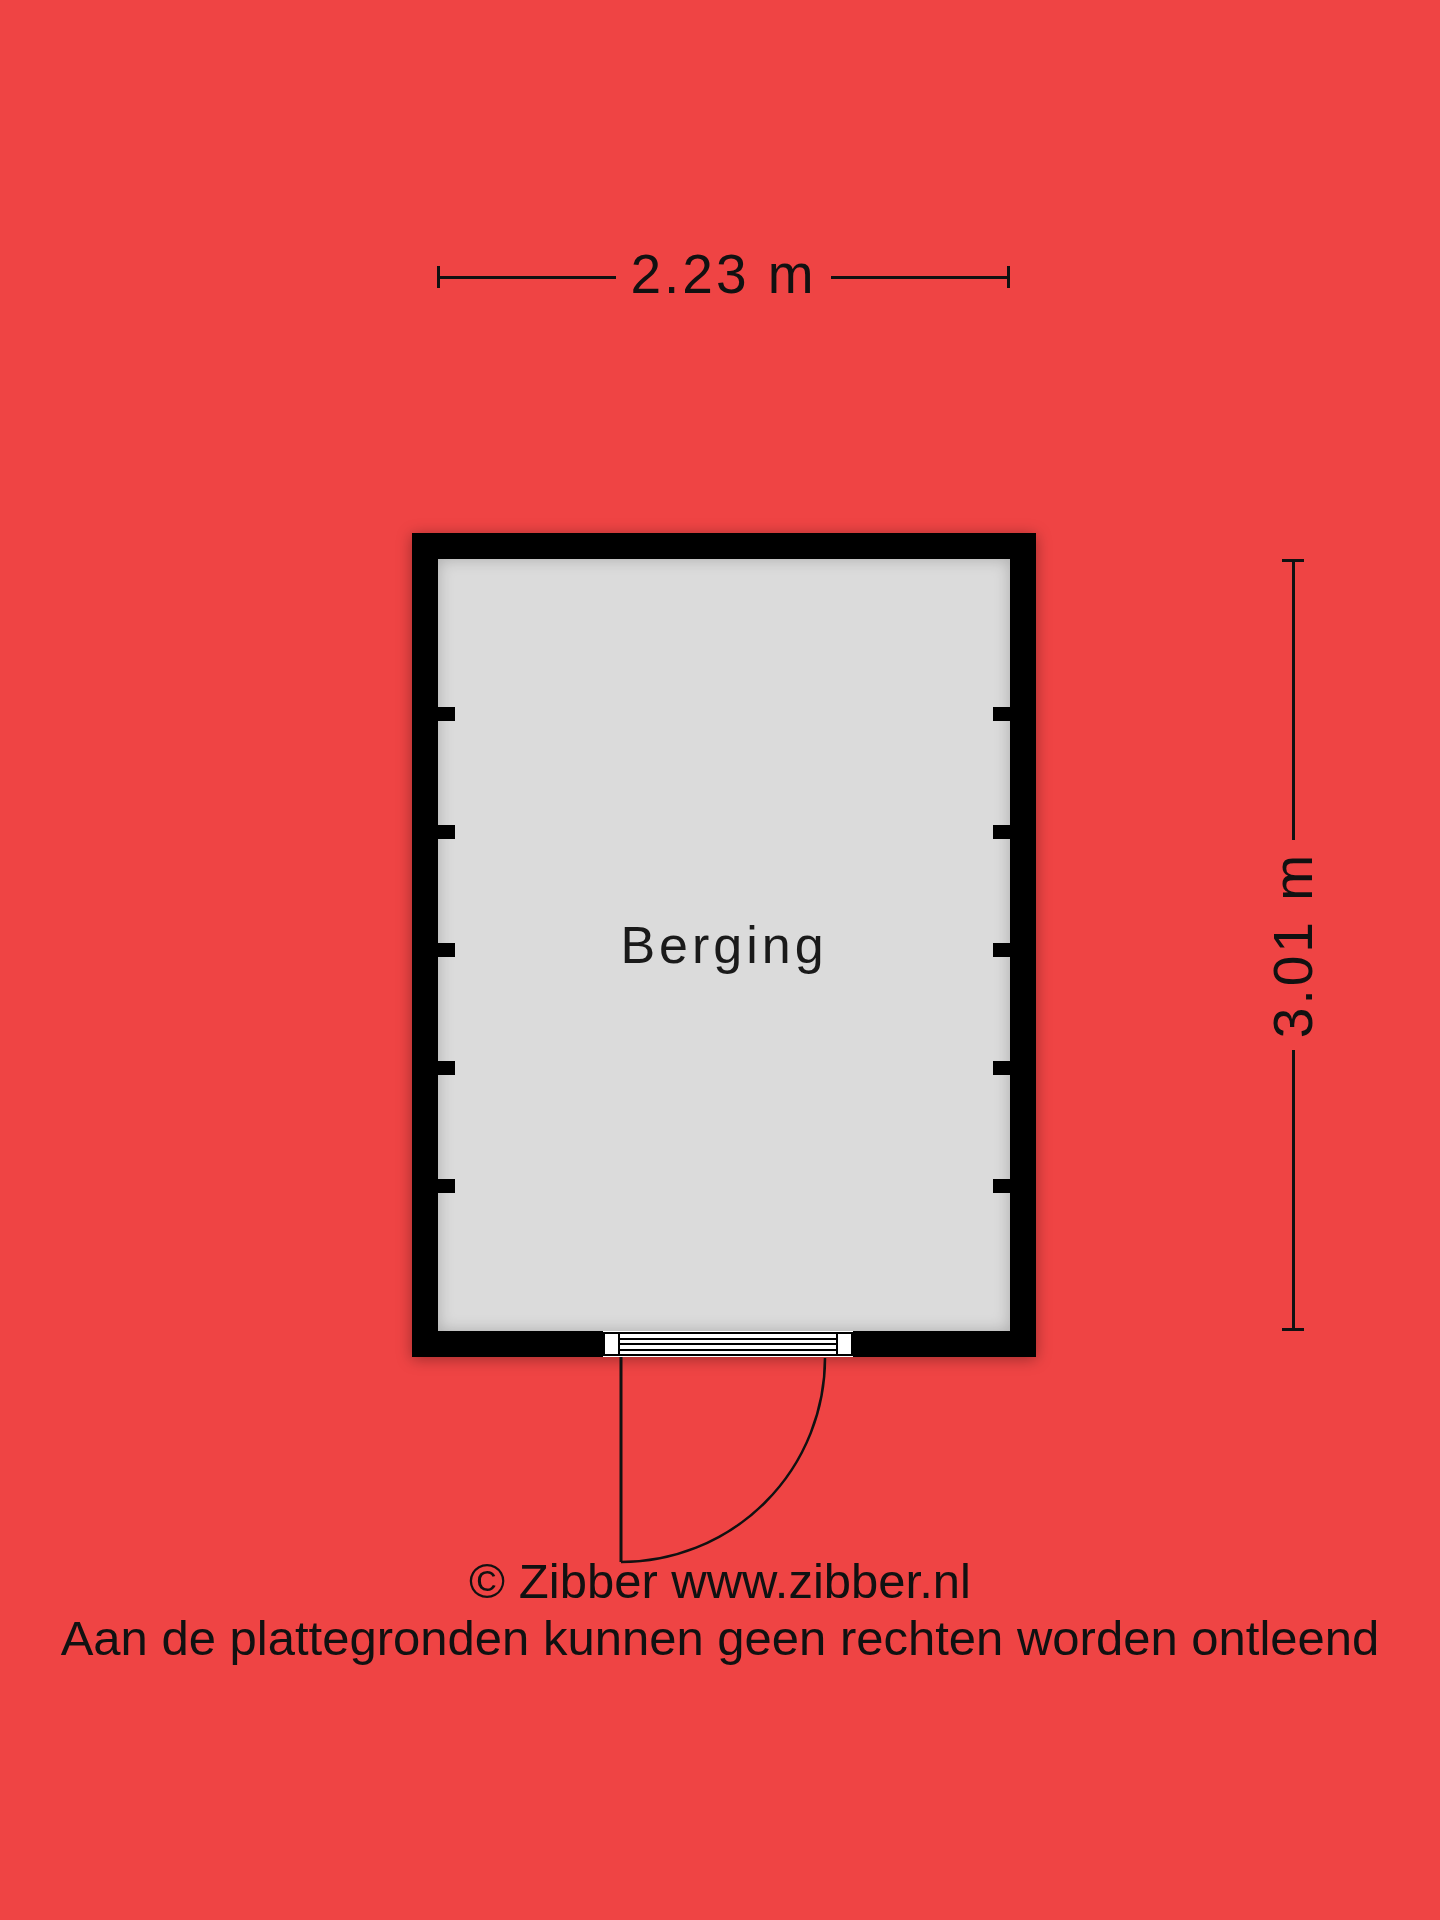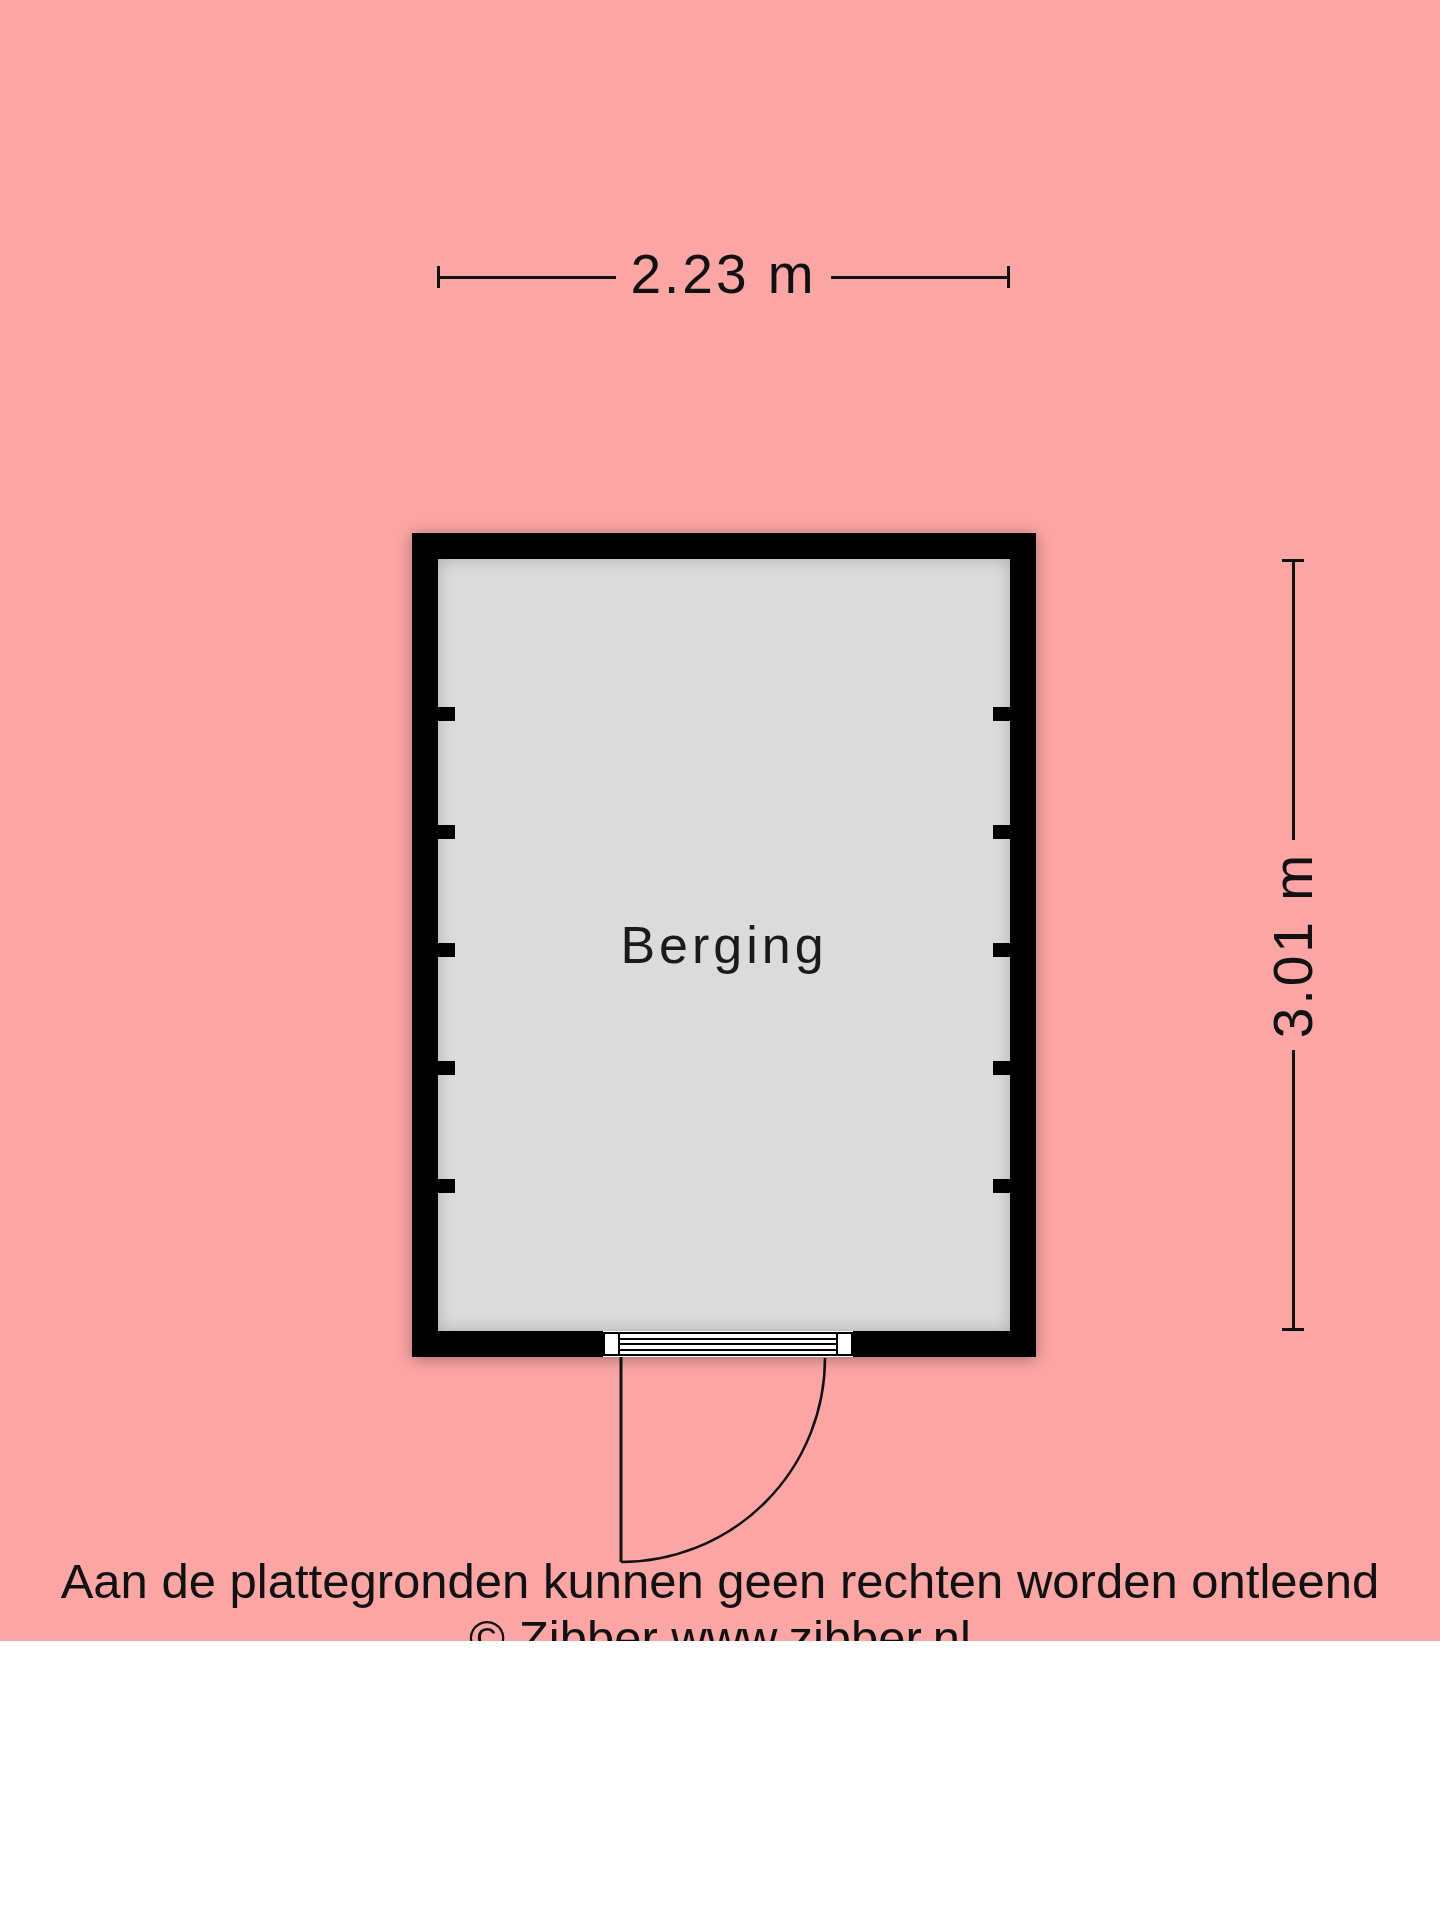--- a/index.html
+++ b/index.html
@@ -1,17 +1,17 @@
 <!DOCTYPE html>
 <html><head>
 <meta charset="utf-8">
 <style>
   html,body { margin:0; padding:0; background:#ffffff; }
   #canvas {
-    position:relative; width:1440px; height:1641px; background:#fca5a5;
+    position:relative; width:1440px; height:1920px; background:#ef4444;
     font-family:"Liberation Sans", sans-serif; color:#111111; overflow:hidden;
   }
 
   
   .dim-top {
     position:absolute; left:437px; top:251px; width:573px; height:52px;
     display:flex; align-items:center;
   }
   .dim-tick-v { width:3px; height:22px; background:#111; flex:0 0 auto; }
   .dim-line-h { flex:1 1 auto; height:3px; background:#111; }
@@ -118,17 +118,17 @@
 
   <div class="dim-right">
     <div class="dim-tick-h"></div>
     <div class="dim-line-v"></div>
     <div class="dim-label-v">3.01 m</div>
     <div class="dim-line-v"></div>
     <div class="dim-tick-h"></div>
   </div>
 
   <div class="footer">
+    <div class="footer-line">© Zibber www.zibber.nl</div>
     <div class="footer-line">Aan de plattegronden kunnen geen rechten worden ontleend</div>
-    <div class="footer-line">© Zibber www.zibber.nl</div>
   </div>
 
 </div>
 
 </body></html>

